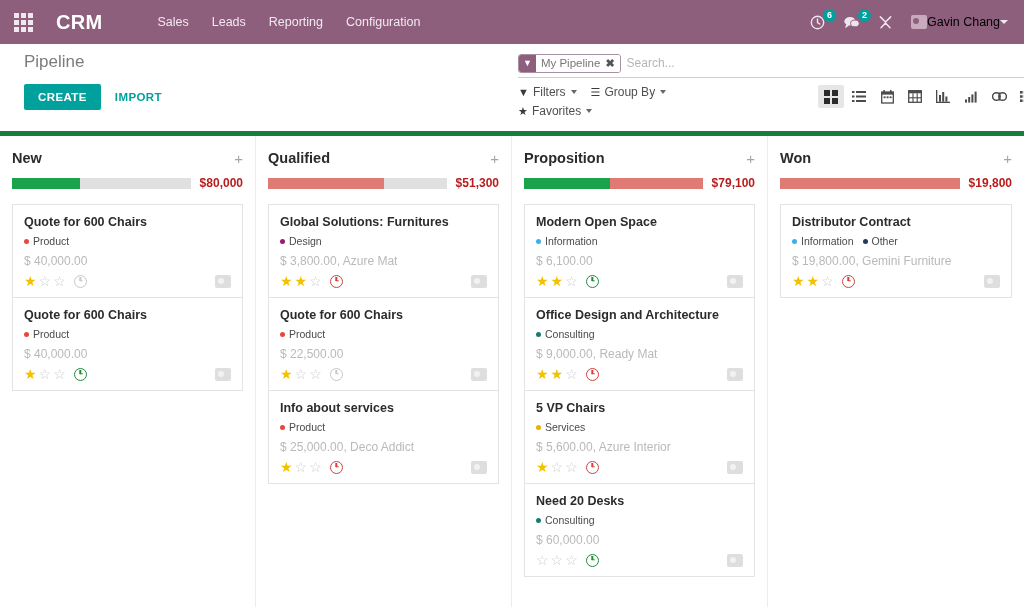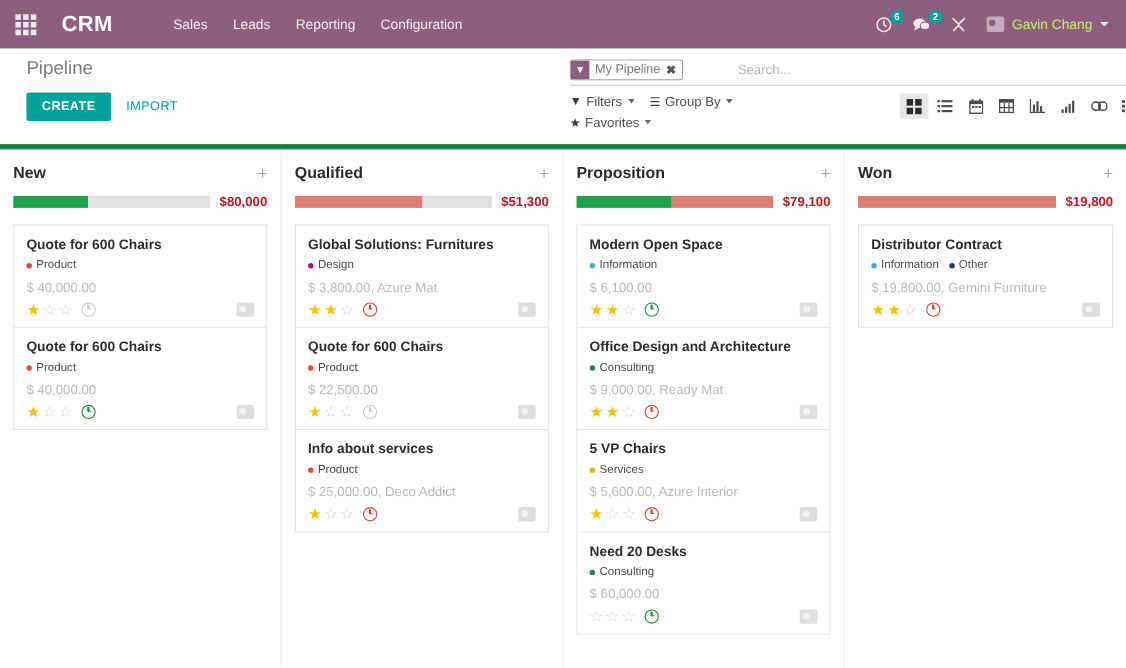--- a/index.html
+++ b/index.html
@@ -70,22 +70,22 @@
     color: #fff;
     font-size: 9px;
     font-weight: bold;
     line-height: 1;
     padding: 2px 4px;
     border-radius: 8px;
     min-width: 13px;
     text-align: center;
   }
   .user-menu {
-    display: flex; align-items: center; gap: 7px;
-    color: #bef264; font-size: 12.5px; cursor: pointer;
+    display: flex; align-items: center; 
+    color: #000000; font-size: 12.5px; cursor: pointer;
   }
   .avatar {
     width: 16px; height: 14px;
     background: #c9a9bd;
     border-radius: 2px;
     position: relative;
   }
   .avatar::after {
     content:''; position:absolute; left:2px; top:3px;
     width:6px; height:6px; border-radius:50%; background:#8e5f7d;
@@ -123,21 +123,21 @@
     padding: 7px 14px;
     border-radius: 2px;
     cursor: pointer;
     font-family: inherit;
   }
   .btn-import {
     background: none;
     border: none;
     color: #00a09d;
     font-size: 11.5px;
-    font-weight: normal;
+    font-weight: bold;
     letter-spacing: .4px;
     padding: 7px 6px;
     cursor: pointer;
     font-family: inherit;
   }
 
   .cp-right { flex: 1; display: flex; flex-direction: column; }
   .search-bar {
     display: flex;
     align-items: center;
@@ -178,21 +178,20 @@
   }
   .search-input {
     flex: 1;
     border: none;
     outline: none;
     font-size: 12px;
     color: #0f172a;
     padding-left: 6px;
     font-family: inherit;
     background: transparent;
-    margin-left: 44px;
   }
   .search-input::placeholder { color: #b5b5b5; }
   .search-magnifier {
     color: #666; font-size: 14px; padding: 0 2px; cursor: pointer;
   }
 
   .cp-bottom { display: flex; margin-top: 7px; }
   .cp-dropdowns { display: flex; flex-wrap: wrap; width: 300px; align-content: flex-start; }
   .cp-dd {
     display: flex; align-items: center;

